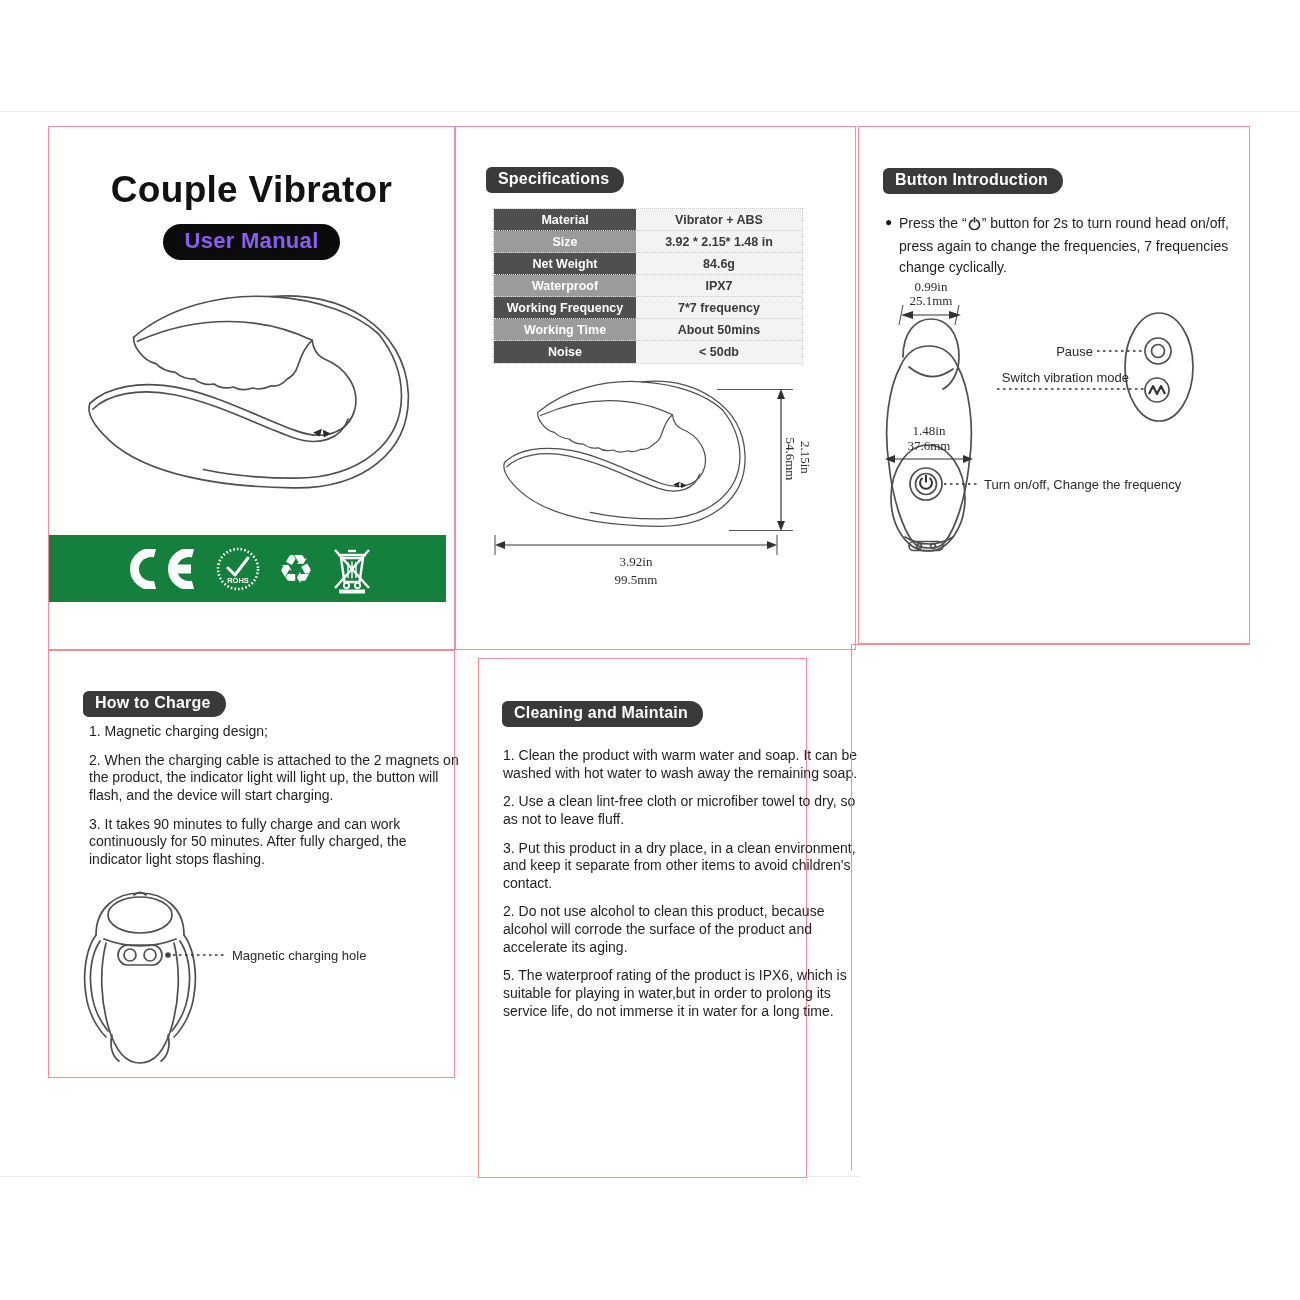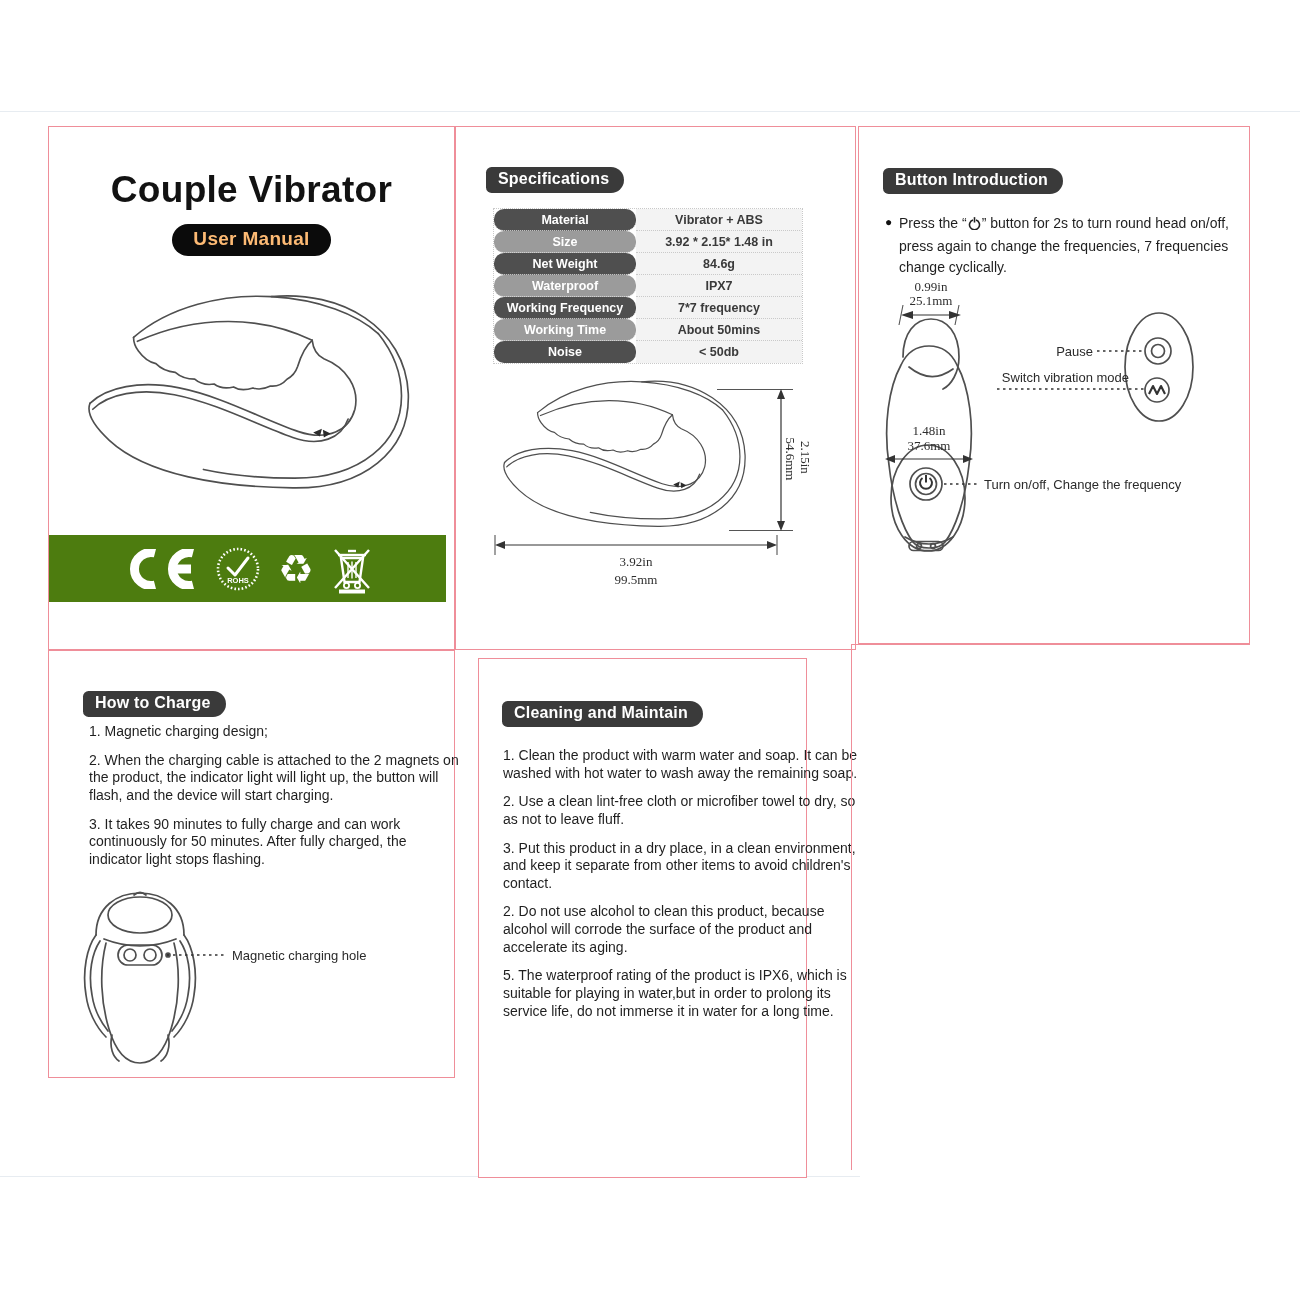--- a/index.html
+++ b/index.html
@@ -12,35 +12,35 @@
   .panel{position:absolute;border:1px solid #ef8e99;background:#fff;box-sizing:border-box;}
   .panel-open{position:absolute;border-left:1px solid #ef8e99;border-top:1px solid #ef8e99;box-sizing:border-box;}
   .sec-badge{
     display:inline-block;background:#3a3a3a;color:#fff;font-size:16px;font-weight:bold;
     padding:3px 15px 5px 12px;border-radius:6px 14px 14px 6px;letter-spacing:.2px;
   }
   
   .cover-title{margin-top:42px;text-align:center;font-size:37px;font-weight:bold;color:#121212;letter-spacing:.3px;}
   .um-badge-wrap{text-align:center;margin-top:13px;}
   .um-badge{
-    display:inline-block;background:#0b0b0b;color:#fdba74;font-size:19px;font-weight:bold;
+    display:inline-block;background:#0b0b0b;color:#8b5cf6;font-size:22px;font-weight:bold;
     padding:4px 21px 6px;border-radius:18px;letter-spacing:.3px;
   }
   .cover-illu{position:absolute;left:28px;top:158px;}
   .cert-bar{
-    position:absolute;left:0;right:8px;top:408px;height:67px;background:#4d7c0f;
+    position:absolute;left:0;right:8px;top:408px;height:67px;background:#15803d;
     display:flex;align-items:center;justify-content:center;gap:17px;
   }
   .recycle-glyph{color:#fff;font-size:40px;line-height:40px;font-family:"DejaVu Sans",sans-serif;}
   
   .spec-table{position:absolute;left:37px;top:81px;width:308px;border:1px dotted #c9c9c9;}
   .spec-row{display:flex;height:22px;}
   .spec-label{
     width:142px;color:#fff;font-size:12.5px;font-weight:bold;display:flex;align-items:center;justify-content:center;
-    border-bottom:1px dotted #e0e0e0;box-sizing:border-box;border-radius:10px;
+    border-bottom:1px dotted #e0e0e0;box-sizing:border-box;
   }
   .spec-row:last-child .spec-label,.spec-row:last-child .spec-value{border-bottom:none;}
   .spec-label.dark{background:#4f4f4f;}
   .spec-label.light{background:#9b9b9b;}
   .spec-value{
     flex:1;background:#f3f3f3;color:#3a3a3a;font-size:12.5px;font-weight:bold;
     display:flex;align-items:center;justify-content:center;border-bottom:1px dotted #c9c9c9;box-sizing:border-box;
   }
   .dim-serif{font-family:"Liberation Serif","DejaVu Serif",serif;font-size:13px;fill:#2e2e2e;}
   .diagram-sans{font-size:13px;fill:#2b2b2b;}

